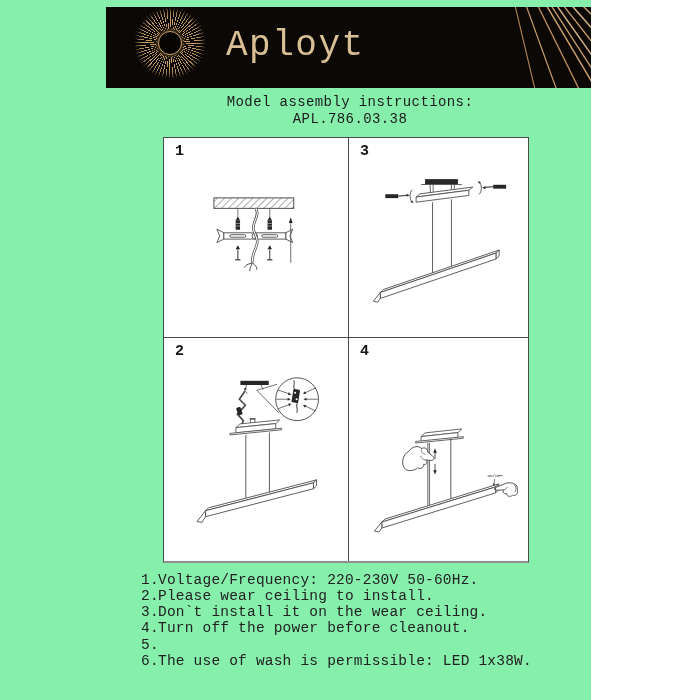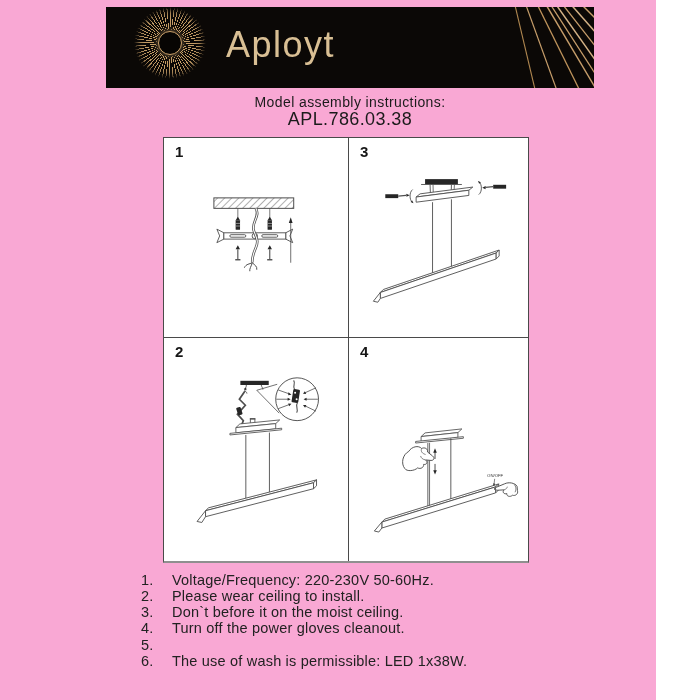--- a/index.html
+++ b/index.html
@@ -1,35 +1,35 @@
 <!DOCTYPE html>
 <html><head>
 <meta charset="utf-8">
 <style>
   html,body{margin:0;padding:0;background:#ffffff;}
-  .page{position:relative;width:656px;height:700px;background:#f9a8d4;overflow:hidden;
-        font-family:Liberation Sans, sans-serif;color:#1f1f1f;}
+  .page{position:relative;width:591px;height:700px;background:#86efac;overflow:hidden;
+        font-family:Liberation Mono, monospace;color:#1f1f1f;}
 
   
   .banner{position:absolute;left:106px;top:7px;width:488px;height:81px;background:#0b0806;overflow:hidden;}
   .sunburst{position:absolute;left:28px;top:0;width:72px;height:72px;border-radius:50%;
     background:repeating-conic-gradient(#c49c66 0deg 1.8deg, rgba(0,0,0,0) 1.8deg 6deg);
     -webkit-mask:radial-gradient(circle closest-side, transparent 0 13px, #000 14px 25px, rgba(0,0,0,.8) 30px, transparent 36px);
     mask:radial-gradient(circle closest-side, transparent 0 13px, #000 14px 25px, rgba(0,0,0,.8) 30px, transparent 36px);}
   .sunburst-core{position:absolute;left:52px;top:24px;width:24px;height:24px;border-radius:50%;
     background:#070503;border:1.6px solid #caa06a;box-sizing:border-box;
     box-shadow:0 0 7px 1px rgba(205,165,110,.45);}
   .brand-name{position:absolute;left:120px;top:50%;transform:translateY(-56%);
     font-size:36px;letter-spacing:1.5px;color:#d9bf94;font-weight:400;}
   .rays{position:absolute;right:0;top:0;}
 
   
   .title-block{position:absolute;left:0;top:94px;width:700px;text-align:center;}
   .page-title{font-size:14px;line-height:17px;font-weight:500;letter-spacing:.4px;color:#1b1b1b;}
-  .model-code{font-size:18px;line-height:17px;font-weight:500;letter-spacing:.4px;color:#1b1b1b;}
+  .model-code{font-size:14px;line-height:17px;font-weight:500;letter-spacing:.4px;color:#1b1b1b;}
 
   
   .grid{position:absolute;left:163px;top:137px;width:366px;height:426px;background:#fff;
         border:1.4px solid #4a4a4a;border-bottom:2.4px solid #8f8f8f;box-sizing:border-box;}
   .v-divider{position:absolute;left:183.6px;top:0;width:1.4px;height:100%;background:#4a4a4a;}
   .h-divider{position:absolute;left:0;top:198.6px;width:100%;height:1.4px;background:#4a4a4a;}
   .cell{position:absolute;overflow:hidden;}
   .cell-1{left:0;top:0;width:183.6px;height:198.6px;}
   .cell-3{left:185px;top:0;right:0;height:198.6px;}
   .cell-2{left:0;top:200px;width:183.6px;bottom:0;}
@@ -37,21 +37,21 @@
   .step-num{position:absolute;left:11px;top:5px;font-size:15px;font-weight:700;color:#161616;}
   .cell svg{position:absolute;left:0;top:0;}
   .ln{stroke:#4d4d4d;fill:none;}
   .fw{fill:#ffffff;stroke:#4d4d4d;}
   .fd{fill:#262626;stroke:none;}
 
   
   .instructions{position:absolute;left:141px;top:572px;width:450px;}
   .ins-row{display:flex;font-size:14.5px;line-height:16.15px;letter-spacing:.2px;color:#222;}
   .ins-num{width:17px;flex:none;}
-  .ins-text{margin-left:14px;white-space:pre-wrap;}
+  .ins-text{white-space:pre-wrap;}
 </style>
 </head>
 <body>
 
 <div class="page">
 
   <div class="banner">
     <div class="sunburst"></div>
     <div class="sunburst-core"></div>
     <div class="brand-name">Aployt</div>
@@ -291,25 +291,25 @@
     <div class="ins-row">
       <span class="ins-num">1.</span>
       <span class="ins-text">Voltage/Frequency: 220-230V 50-60Hz.</span>
     </div>
     <div class="ins-row">
       <span class="ins-num">2.</span>
       <span class="ins-text">Please wear ceiling to install.</span>
     </div>
     <div class="ins-row">
       <span class="ins-num">3.</span>
-      <span class="ins-text">Don`t before it on the moist ceiling.</span>
+      <span class="ins-text">Don`t install it on the wear ceiling.</span>
     </div>
     <div class="ins-row">
       <span class="ins-num">4.</span>
-      <span class="ins-text">Turn off the power gloves cleanout.</span>
+      <span class="ins-text">Turn off the power before cleanout.</span>
     </div>
     <div class="ins-row">
       <span class="ins-num">5.</span>
     </div>
     <div class="ins-row">
       <span class="ins-num">6.</span>
       <span class="ins-text">The use of wash is permissible: LED 1x38W.</span>
     </div>
   </div>
 

